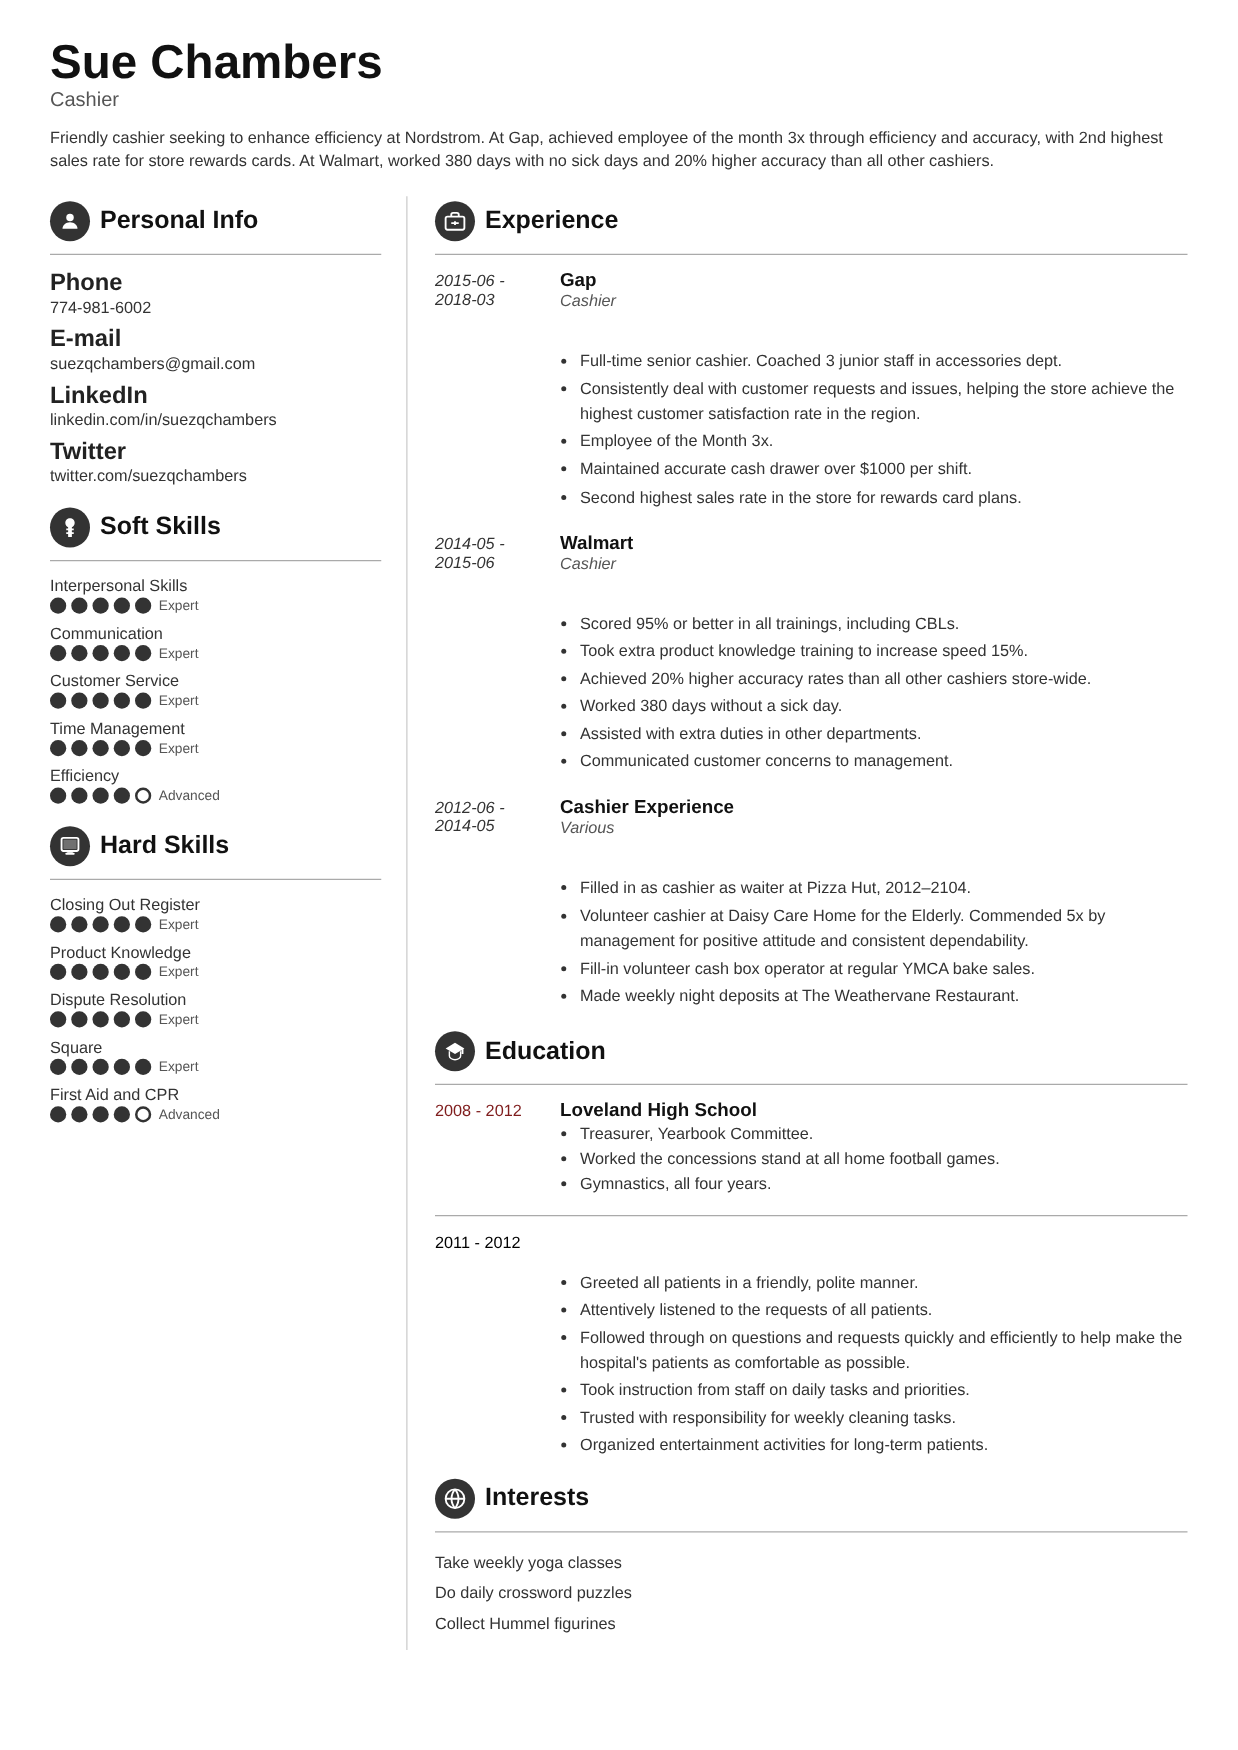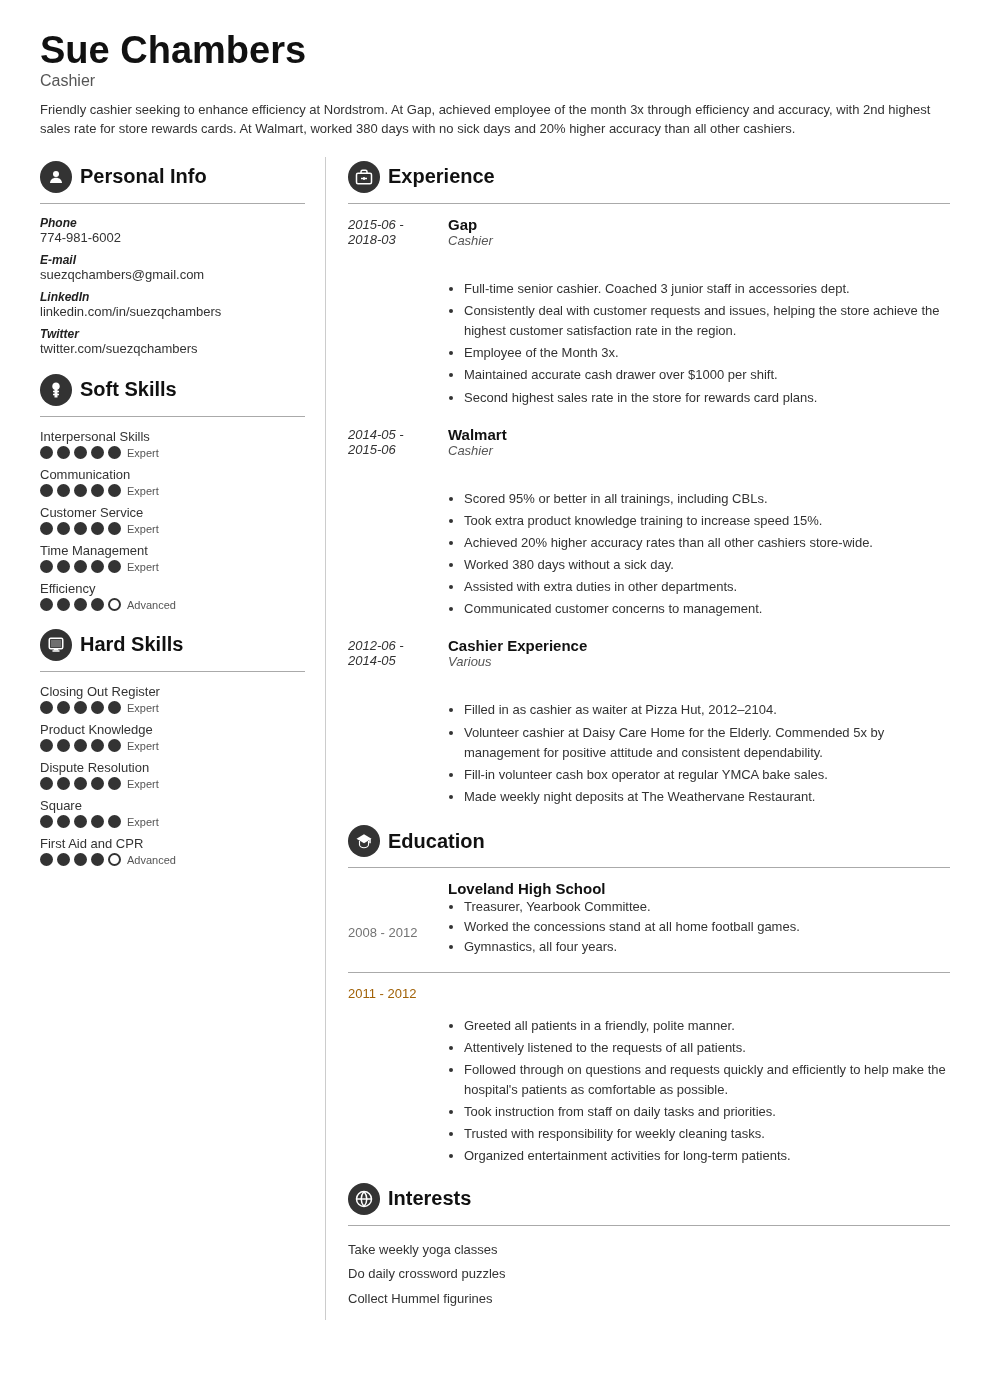--- a/index.html
+++ b/index.html
@@ -68,23 +68,22 @@
       color: #111;
     }
     .section-divider {
       border: none;
       border-top: 1.5px solid #aaa;
       margin-bottom: 12px;
     }
     
     .info-label {
       font-weight: 700;
-      font-size: 12px;
+      font-size: 19px;
       margin-top: 8px;
-      font-style: italic;
     }
     .info-value {
       font-size: 13px;
       color: #333;
       margin-bottom: 2px;
     }
     
     .skill-row {
       margin-bottom: 8px;
     }
@@ -159,24 +158,23 @@
     
     .edu-row {
       display: flex;
       gap: 0;
       margin-bottom: 14px;
     }
     .edu-date {
       width: 100px;
       min-width: 100px;
       font-size: 13px;
-      color: #737373;
+      color: #7f1d1d;
       padding-right: 10px;
       padding-top: 1px;
-      margin-top: 44px;
     }
     .edu-content {
       flex: 1;
     }
     .edu-school {
       font-size: 15px;
       font-weight: 700;
       color: #111;
     }
     .edu-bullets {
@@ -188,21 +186,21 @@
     
     .vol-row {
       display: flex;
       gap: 0;
       margin-bottom: 14px;
     }
     .vol-date {
       width: 100px;
       min-width: 100px;
       font-size: 13px;
-      color: #a16207;
+      color: #000000;
       padding-right: 10px;
       padding-top: 1px;
     }
     .vol-content {
       flex: 1;
     }
     
     .interests-list {
       padding-left: 0;
       list-style: none;

